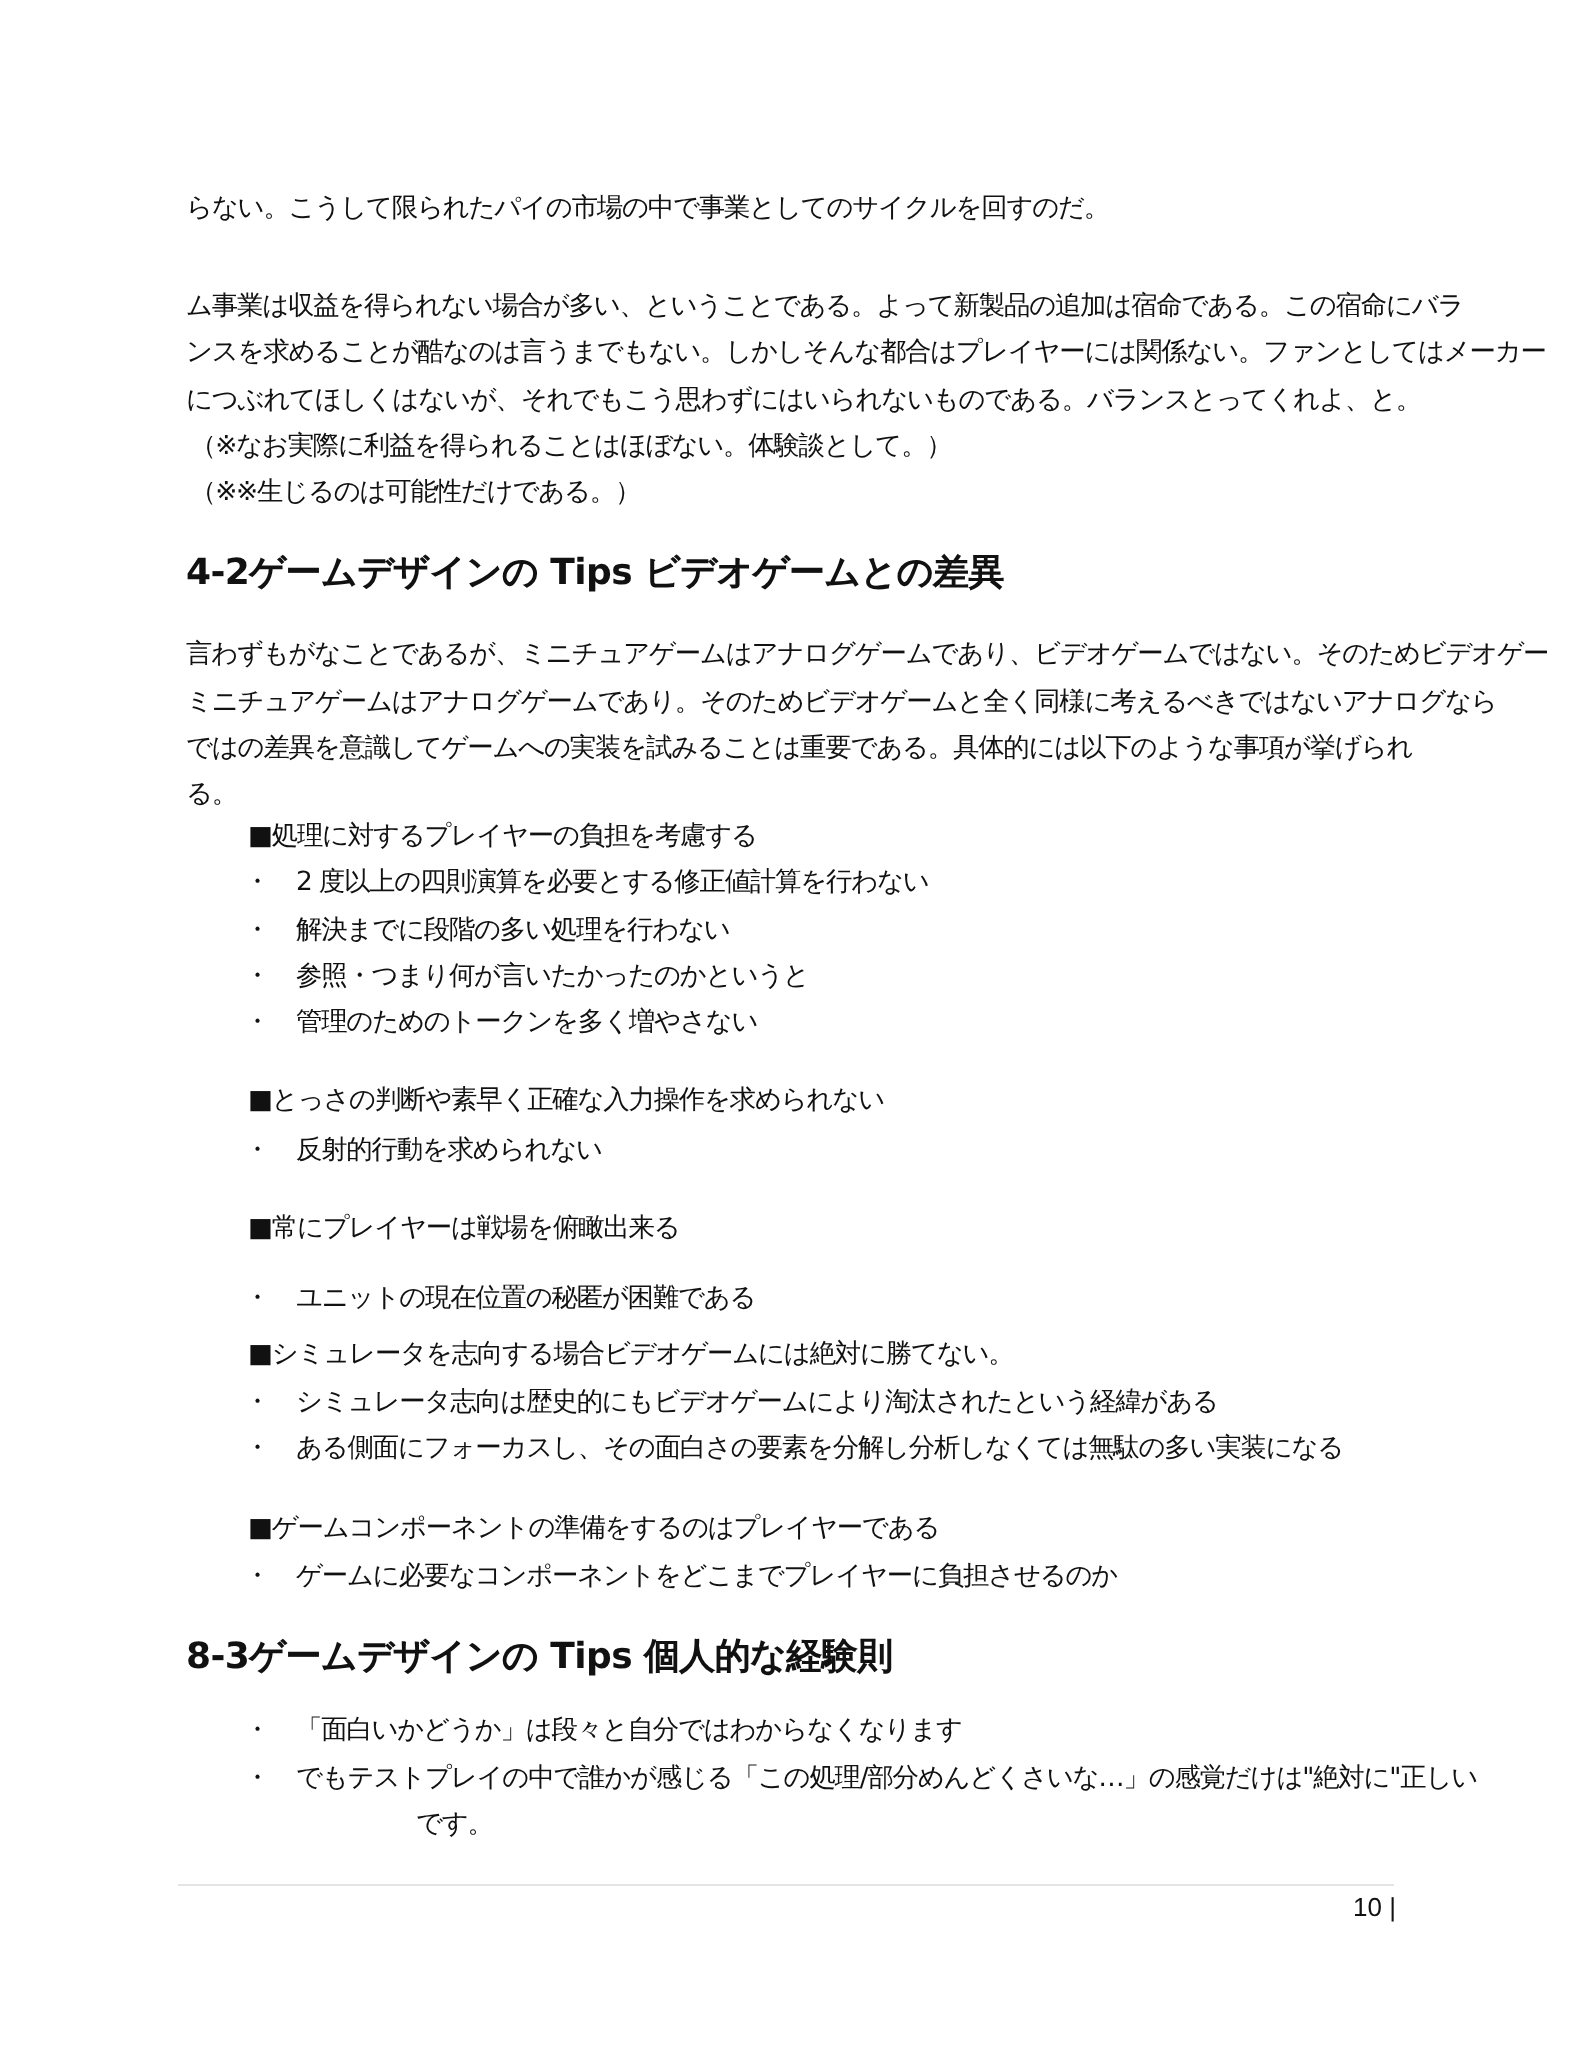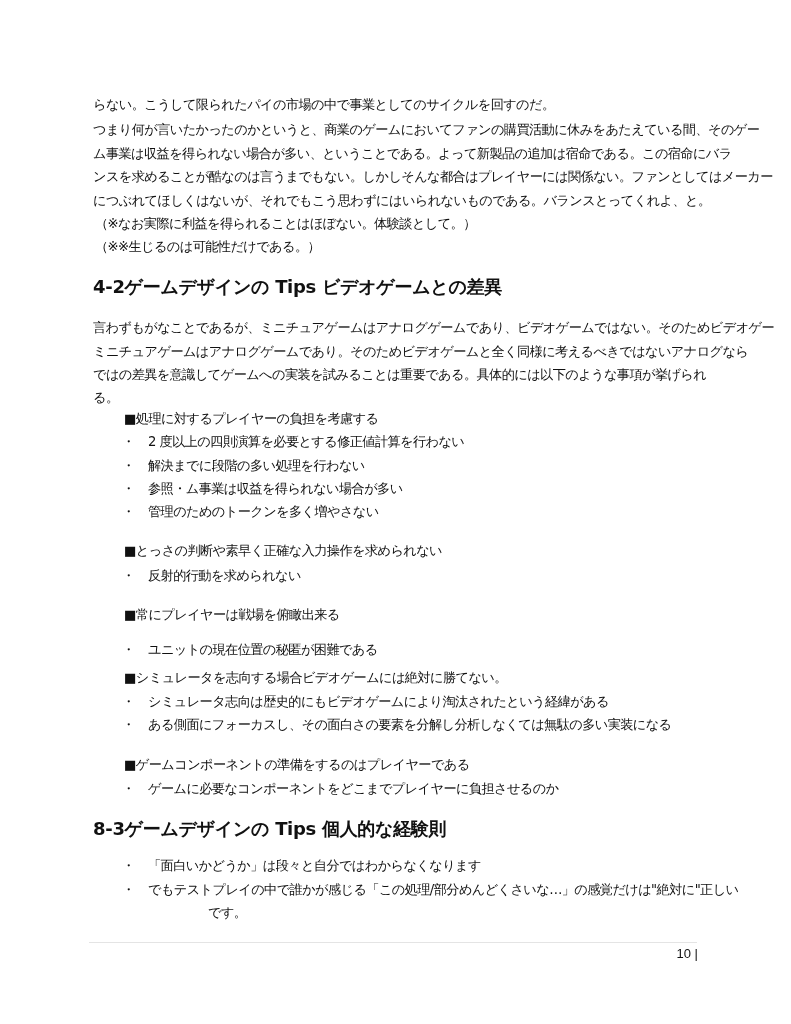--- a/index.html
+++ b/index.html
@@ -39,21 +39,20 @@
     position: absolute; right: 93px; top: 946px;
     font-family: "Liberation Sans", sans-serif; font-size: 13px; color: #111;
   }
 </style>
 </head>
 <body>
 
 <div class="page">
 
   <div class="line" style="top:95px">らない。こうして限られたパイの市場の中で事業としてのサイクルを回すのだ。</div>
-  <div class="line" style="top:120px">つまり何が言いたかったのかというと、商業のゲームにおいてファンの購買活動に休みをあたえている間、そのゲー</div>
   <div class="line" style="top:144px">ム事業は収益を得られない場合が多い、ということである。よって新製品の追加は宿命である。この宿命にバラ</div>
   <div class="line" style="top:167px">ンスを求めることが酷なのは言うまでもない。しかしそんな都合はプレイヤーには関係ない。ファンとしてはメーカー</div>
   <div class="line" style="top:191px">につぶれてほしくはないが、それでもこう思わずにはいられないものである。バランスとってくれよ、と。</div>
   <div class="line" style="top:214px; left:95px">（※なお実際に利益を得られることはほぼない。体験談として。）</div>
   <div class="line" style="top:237px; left:95px">（※※生じるのは可能性だけである。）</div>
 
   <div class="heading" style="top:277px">4-2ゲームデザインの Tips  ビデオゲームとの差異</div>
 
   <div class="line" style="top:318px">言わずもがなことであるが、ミニチュアゲームはアナログゲームであり、ビデオゲームではない。そのためビデオゲー</div>
   <div class="line" style="top:342px">ミニチュアゲームはアナログゲームであり。そのためビデオゲームと全く同様に考えるべきではないアナログなら</div>
@@ -61,21 +60,21 @@
   <div class="line" style="top:388px">る。</div>
 
   <div class="group-title" style="top:409px">■処理に対するプレイヤーの負担を考慮する</div>
   <div class="bullet-row" style="top:432px">
     <span class="dot">・</span><span class="text">2 度以上の四則演算を必要とする修正値計算を行わない</span>
   </div>
   <div class="bullet-row" style="top:456px">
     <span class="dot">・</span><span class="text">解決までに段階の多い処理を行わない</span>
   </div>
   <div class="bullet-row" style="top:479px">
-    <span class="dot">・</span><span class="text">参照・ム事業は収益を得られない場合が多い</span>
+    <span class="dot">・</span><span class="text">参照・つまり何が言いたかったのかというと</span>
   </div>
   <div class="bullet-row" style="top:502px">
     <span class="dot">・</span><span class="text">管理のためのトークンを多く増やさない</span>
   </div>
 
   <div class="group-title" style="top:541px">■とっさの判断や素早く正確な入力操作を求められない</div>
   <div class="bullet-row" style="top:566px">
     <span class="dot">・</span><span class="text">反射的行動を求められない</span>
   </div>
 

